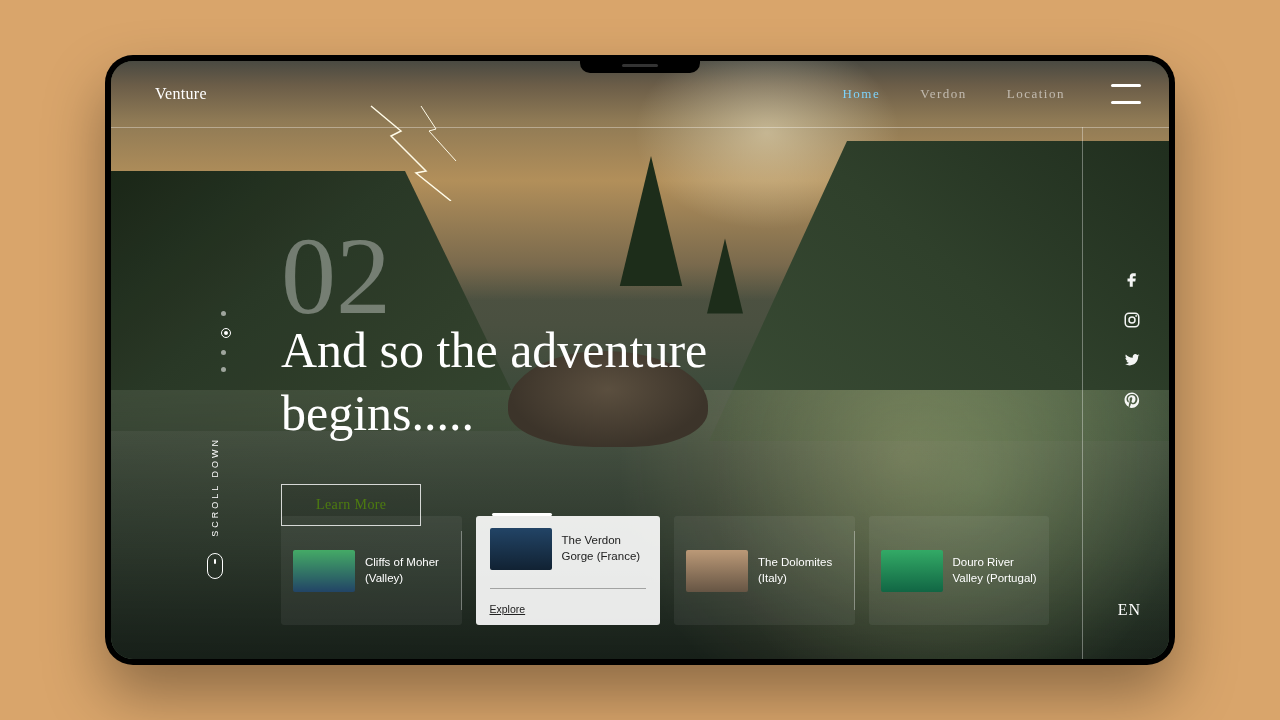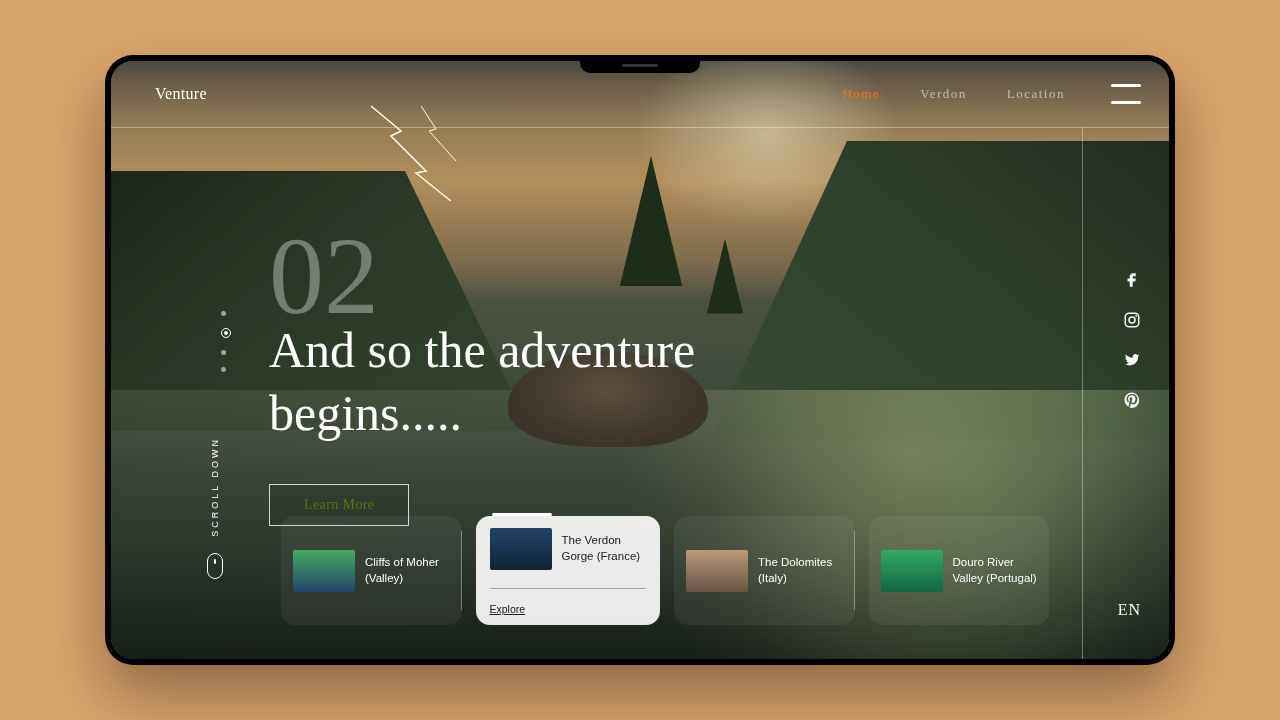--- a/index.html
+++ b/index.html
@@ -82,26 +82,26 @@
 }
 
 .hairline-top{ position:absolute; left:0; right:0; top:66px; height:1px; background:rgba(255,255,255,.35);} 
 .hairline-right{ position:absolute; top:66px; bottom:0; right:86px; width:1px; background:rgba(255,255,255,.35);} 
 
 
 .header{ position:absolute; top:0; left:0; right:0; height:66px; display:flex; align-items:center; padding:0 28px 0 44px; color:#fff; z-index:20;}
 .brand{ font-family: Georgia, serif; font-size:16px; letter-spacing:.3px;}
 .nav{ margin-left:auto; display:flex; gap:40px; font-family: Georgia, serif; font-size:13px; letter-spacing:1.5px;}
 .nav a{ color:rgba(255,255,255,.55); text-decoration:none; }
-.nav a.active{ color:#f97316; }
+.nav a.active{ color:#7dd3fc; }
 .menu-btn{ margin-left:46px; width:30px; height:20px; display:flex; flex-direction:column; justify-content:space-between; cursor:pointer;}
 .menu-btn span{ height:3px; background:#fff; border-radius:2px; }
 
 
-.hero{ position:absolute; left:158px; top:160px; right:120px; color:#fff; z-index:15;}
+.hero{ position:absolute; left:170px; top:160px; right:120px; color:#fff; z-index:15;}
 .num{ font-family: Georgia, serif; font-size:110px; color:rgba(255,255,255,.35); line-height:1; font-weight:400;}
 .headline{ font-family: Georgia, serif; font-size:50px; line-height:1.25; margin-top:-12px; max-width:560px;}
 .cta{ margin-top:40px; display:inline-block; border:1px solid rgba(255,255,255,.8); padding:12px 34px; font-family: Georgia, serif; font-size:14px; color:#4d7c0f; letter-spacing:.4px; background:rgba(0,0,0,.08); cursor:pointer;}
 
 
 .dots{ position:absolute; left:110px; top:250px; display:flex; flex-direction:column; gap:12px; z-index:15;}
 .dot{ width:5px; height:5px; border-radius:50%; background:rgba(255,255,255,.55); }
 .dot.active{ width:10px; height:10px; border:1px solid #fff; background:transparent; position:relative;}
 .dot.active::after{ content:""; position:absolute; inset:2px; border-radius:50%; background:#fff;}
 
@@ -111,21 +111,21 @@
 .mouse{ width:16px; height:26px; border:1.5px solid #fff; border-radius:10px; position:relative;}
 .mouse::after{ content:""; position:absolute; top:5px; left:50%; transform:translateX(-50%); width:2px; height:5px; background:#fff; border-radius:2px;}
 
 
 .socials{ position:absolute; right:28px; top:210px; display:flex; flex-direction:column; gap:22px; color:#fff; z-index:15;}
 .socials .ic{ width:18px; height:18px; fill:#fff; opacity:.95;}
 .lang{ position:absolute; right:28px; bottom:40px; color:#fff; font-family: Georgia, serif; font-size:16px; letter-spacing:1px; z-index:15;}
 
 
 .cards{ position:absolute; left:170px; right:120px; bottom:34px; display:flex; gap:14px; z-index:18;}
-.card{ flex:1; display:flex; align-items:center; gap:10px; padding:10px 12px; border-radius:14px; background:rgba(255,255,255,.06); color:#fff; font-family: Arial, Helvetica, sans-serif; position:relative; cursor:pointer;}
+.card{ flex:1; display:flex; align-items:center; gap:10px; padding:10px 12px; border-radius:3px; background:rgba(255,255,255,.06); color:#fff; font-family: Arial, Helvetica, sans-serif; position:relative; cursor:pointer;}
 .card.active{ background:rgba(255,255,255,.9); color:#222; flex-direction:column; align-items:stretch; padding:12px 14px 10px;}
 .card.active::before{ content:""; position:absolute; top:-3px; left:16px; width:60px; height:3px; background:#fff; border-radius:2px;}
 .thumb{ width:62px; height:42px; border-radius:2px; background:#345; flex:0 0 auto;}
 .card.active .row{ display:flex; gap:10px; align-items:center;}
 .card-title{ font-size:11.5px; line-height:1.35;}
 .card .sep{ width:100%; height:1px; background:rgba(0,0,0,.3); margin:8px 0 4px;}
 .card .explore{ font-size:10.5px; text-align:left; text-decoration:underline;}
 .card .vline{ position:absolute; right:0; top:14%; bottom:14%; width:1px; background:rgba(255,255,255,.35);}
 .card:last-child .vline{ display:none;}
 

